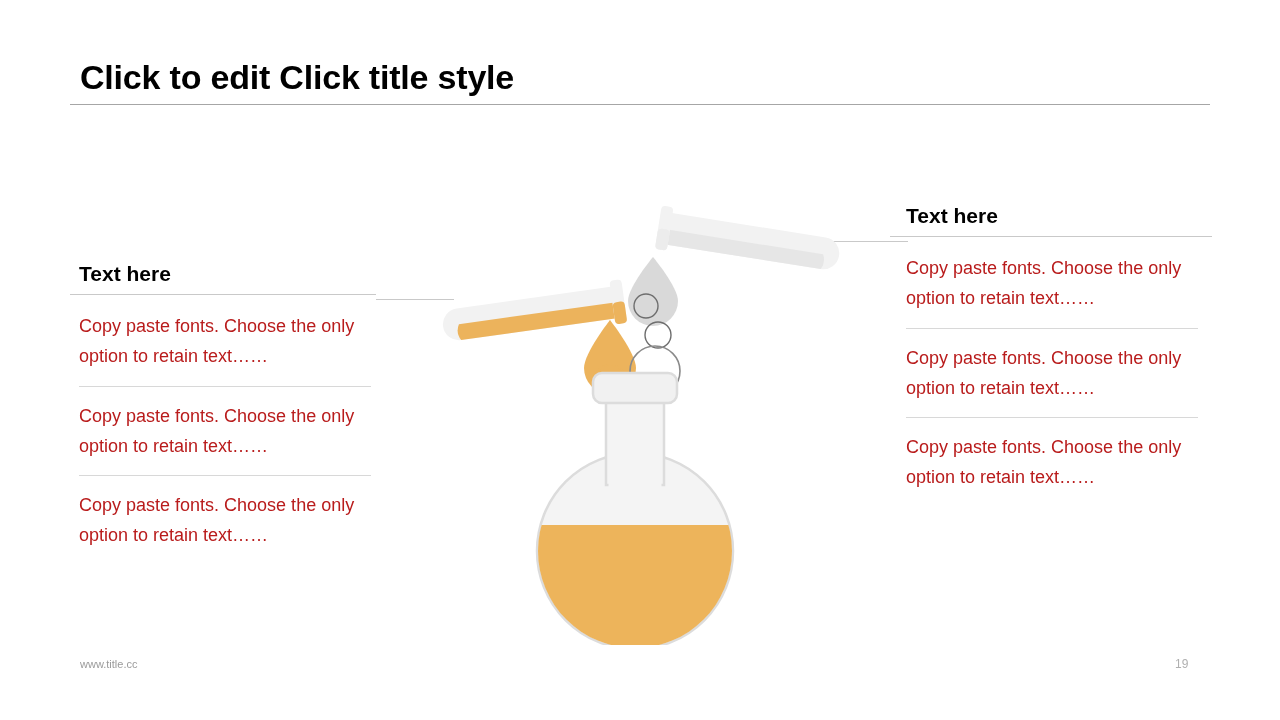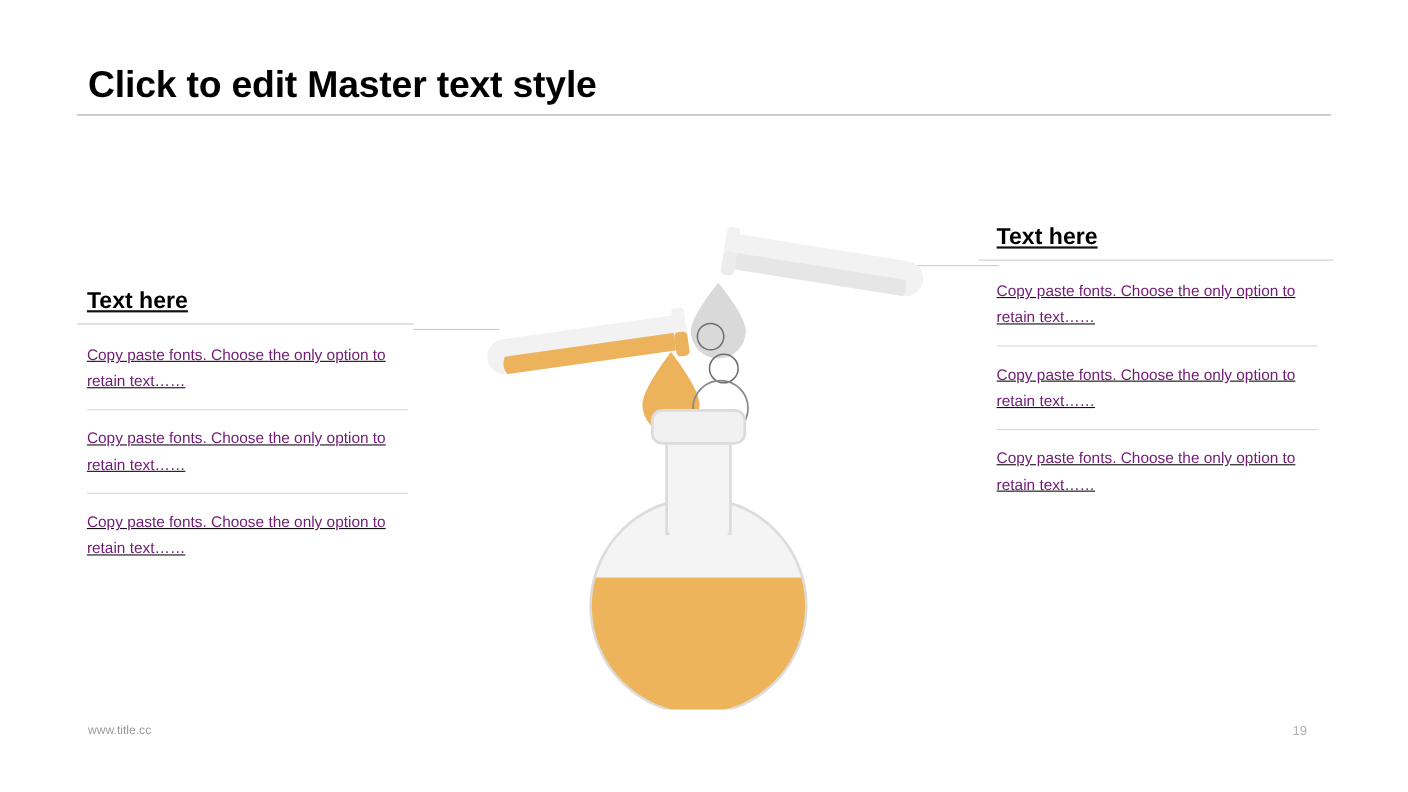--- a/index.html
+++ b/index.html
@@ -33,21 +33,20 @@
     top: 104px;
     width: 1140px;
     height: 1px;
     background: #a6a6a6;
   }
 
   
   .text-block {
     position: absolute;
     width: 306px;
-    text-decoration: underline;
   }
   #block-left  { left: 70px;  top: 262px; }
   #block-right { left: 906px; top: 204px; }
 
   .block-heading {
     font-size: 21px;
     font-weight: bold;
     color: #000000;
     margin: 0 0 9px 9px;
     line-height: 1.1;
@@ -60,23 +59,23 @@
     width: 306px;
     margin-bottom: 2px;
   }
   
   #block-right .block-head-rule {
     width: 322px;
     margin-left: -16px;
   }
 
   .block-item {
-    font-size: 14px;
+    font-size: 18px;
     line-height: 1.68;
-    color: #701a75;
+    color: #b91c1c;
     padding: 14px 0 14px 9px;
   }
   #block-right .block-item { padding-left: 0; }
 
   .item-rule {
     height: 1px;
     background: #d8d8d8;
     width: 292px;
     margin-left: 9px;
   }
@@ -113,21 +112,21 @@
     position: absolute;
     left: 1175px;
     top: 657px;
     font-size: 12px;
     color: #b0b0b0;
   }
 </style>
 </head>
 <body>
 
-<div id="slide-title">Click to edit Master text style</div>
+<div id="slide-title">Click to edit Click title style</div>
 <div id="title-rule"></div>
 
 <div class="connector" id="connector-left"></div>
 <div class="connector" id="connector-right"></div>
 
 <div class="text-block" id="block-left">
   <div class="block-heading">Text here</div>
   <div class="block-head-rule"></div>
 
   <div class="block-item">Copy paste fonts. Choose the only option to retain text……</div>

